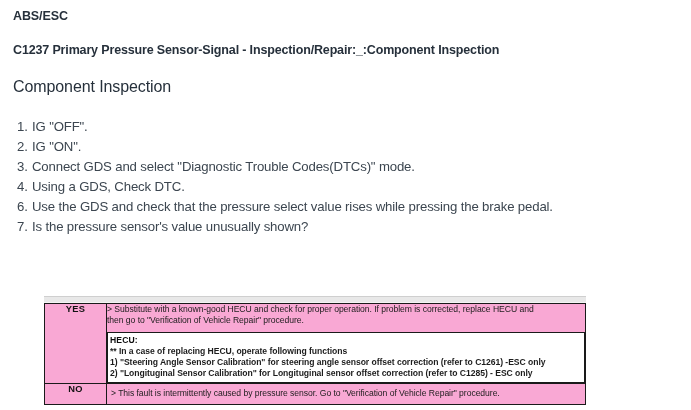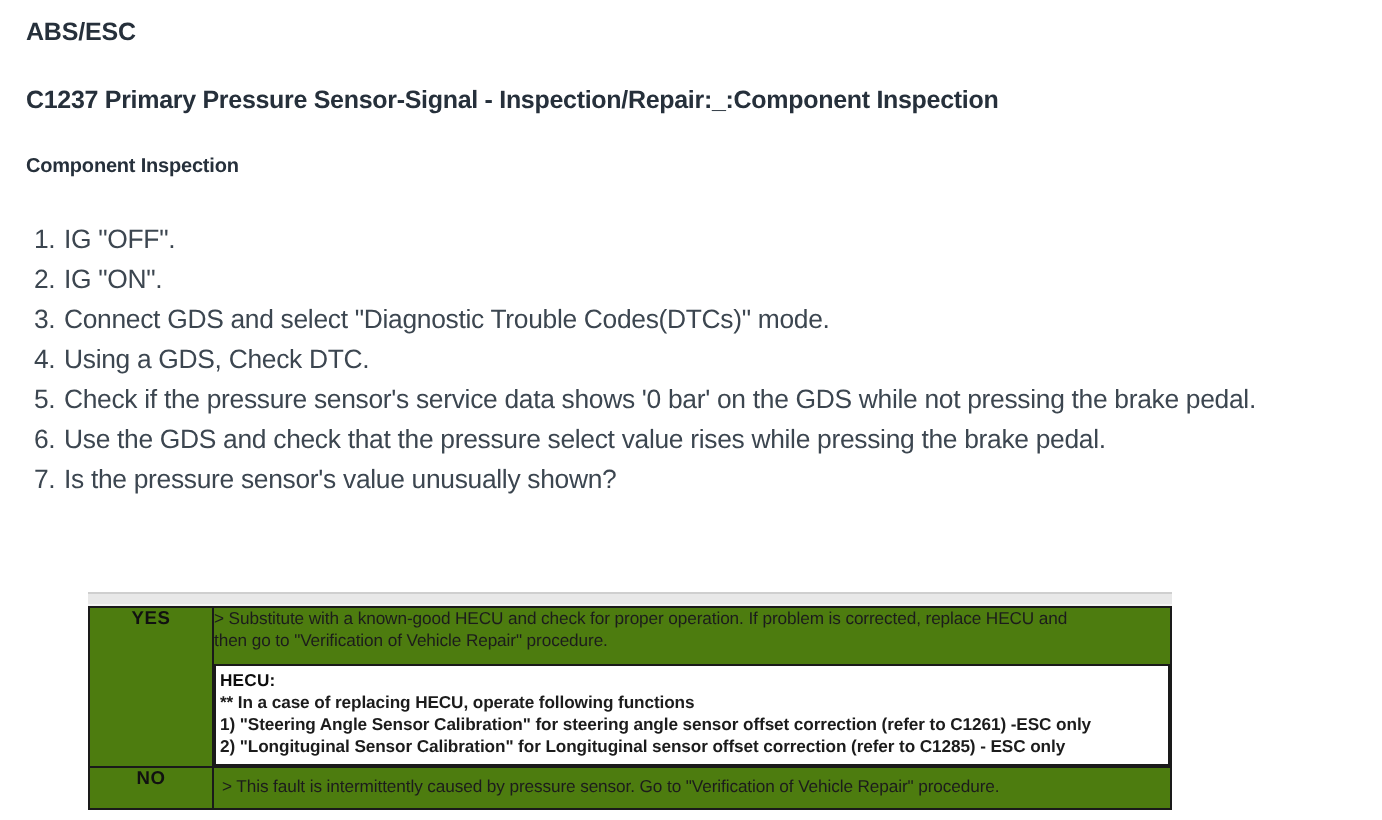--- a/index.html
+++ b/index.html
@@ -38,22 +38,22 @@
     font-weight: bold;
     letter-spacing: -0.15px;
     line-height: 19px;
     color: #26303b;
     white-space: nowrap;
     margin-top: 15px;
   }
 
   .section-heading {
     margin: 18px 0 0 13px;
-    font-size: 10px;
-    font-weight: bold;
+    font-size: 16px;
+    font-weight: normal;
     letter-spacing: -0.1px;
     color: #26303b;
   }
 
   
   .proc-list {
     margin: 21px 0 0 0;
     padding: 0;
     list-style: none;
   }
@@ -82,21 +82,21 @@
     height: 5px;
     background: #e8e8e8;
     border-top: 1px solid #cfcfcf;
     border-bottom: 1px solid #f4f4f4;
     width: 542px;
   }
   table.result-table {
     border-collapse: collapse;
     width: 542px;
     table-layout: fixed;
-    background: #4d7c0f;
+    background: #f9a8d4;
   }
   table.result-table td {
     border: 1.3px solid #1a1a1a;
     vertical-align: top;
     padding: 0;
   }
   td.verdict-cell {
     width: 61px;
     text-align: center;
     font-size: 9.3px;
@@ -152,21 +152,20 @@
     <div class="dtc-title">C1237 Primary Pressure Sensor-Signal - Inspection/Repair:_:Component Inspection</div>
   </div>
 
   <div class="section-heading">Component Inspection</div>
 
   <ol class="proc-list">
     <li><span class="proc-num">1.</span><span>IG "OFF".</span></li>
     <li><span class="proc-num">2.</span><span>IG "ON".</span></li>
     <li><span class="proc-num">3.</span><span>Connect GDS and select "Diagnostic Trouble Codes(DTCs)" mode.</span></li>
     <li><span class="proc-num">4.</span><span>Using a GDS, Check DTC.</span></li>
-    <li><span class="proc-num">5.</span><span>Check if the pressure sensor's service data shows '0 bar' on the GDS while not pressing the brake pedal.</span></li>
     <li><span class="proc-num">6.</span><span>Use the GDS and check that the pressure select value rises while pressing the brake pedal.</span></li>
     <li><span class="proc-num">7.</span><span>Is the pressure sensor's value unusually shown?</span></li>
   </ol>
 
   <div class="result-table-wrap">
     <div class="table-top-rail"></div>
     <table class="result-table">
       <tbody>
           <tr class="yes-row">
         <td class="verdict-cell">YES</td>

